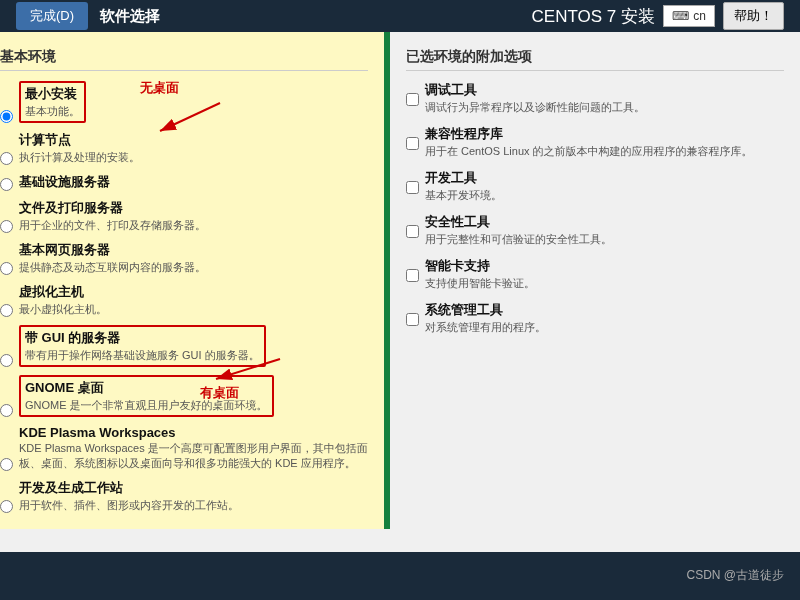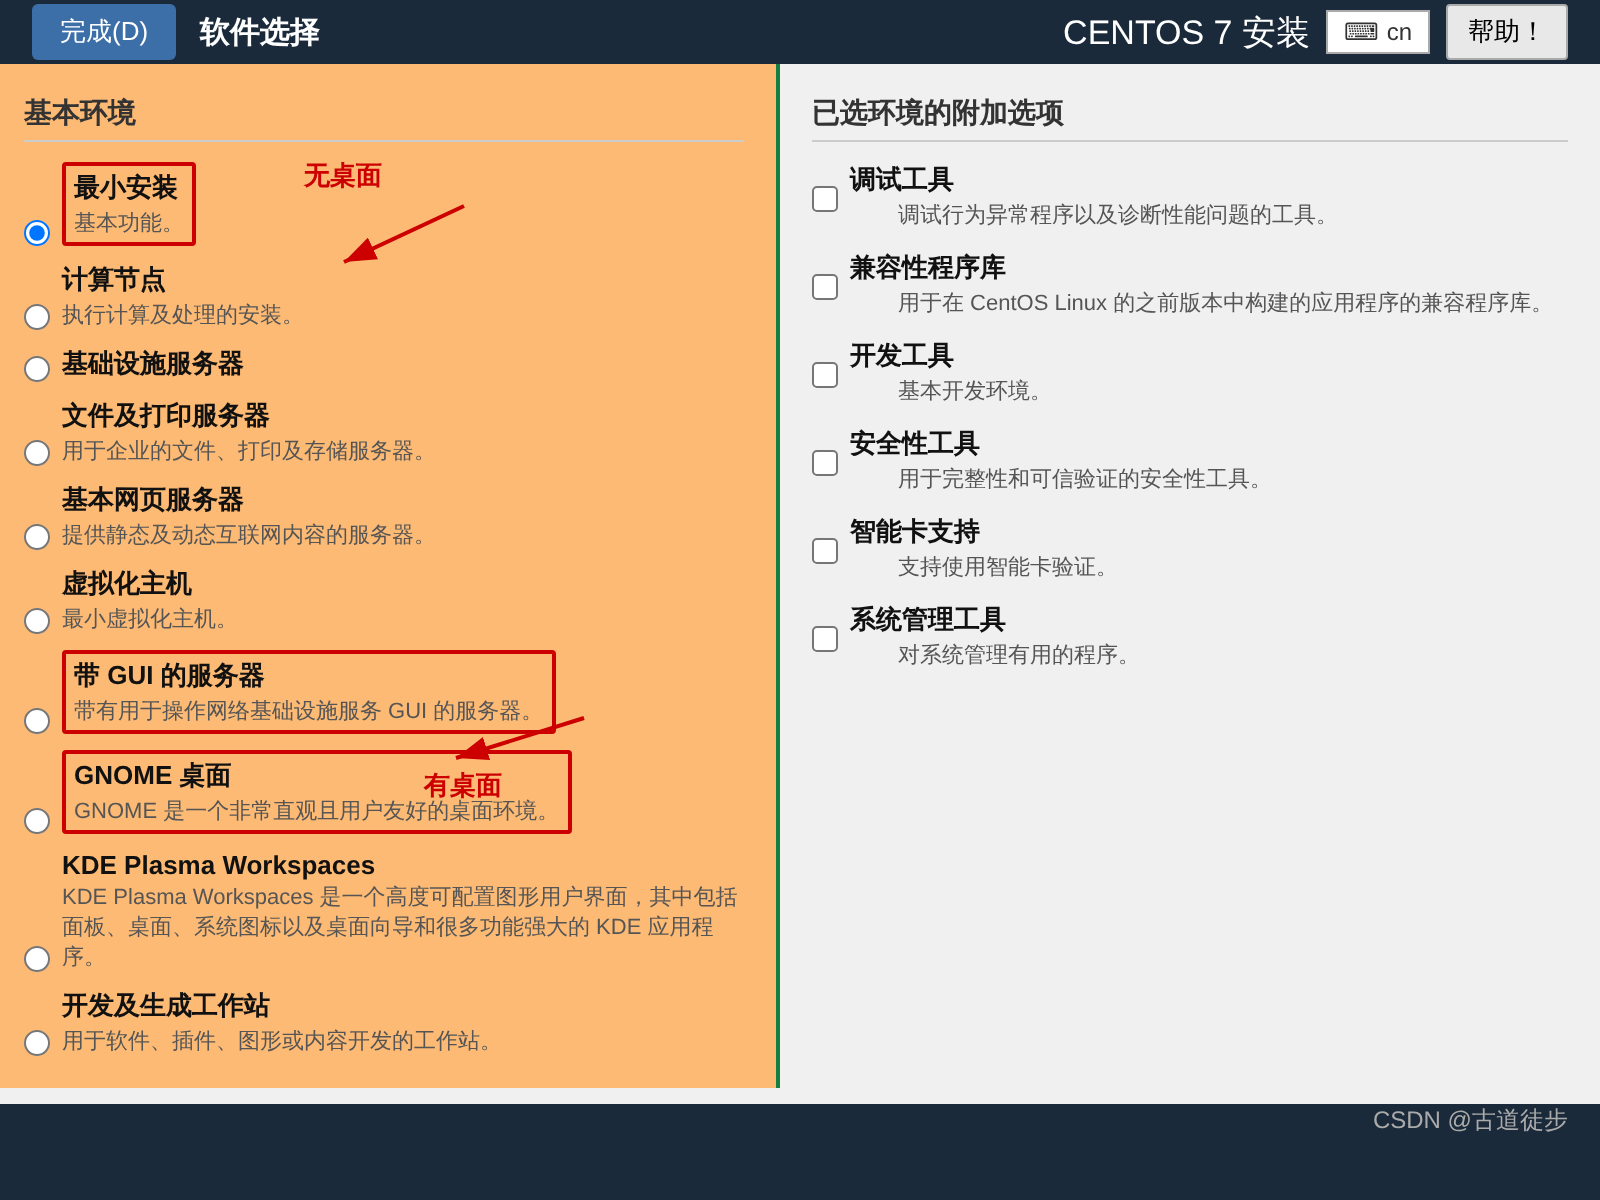--- a/index.html
+++ b/index.html
@@ -72,24 +72,24 @@
     .main-content {
       background: #f0f0f0;
       display: flex;
       height: calc(600px - 48px - 32px);
       gap: 0;
     }
 
     
     .left-panel {
       width: 390px;
-      padding: 16px 16px 8px 12px;
+      padding: 16px 16px 8px 0;
       overflow-y: auto;
-      border-right: 2px solid #15803d;
-      background: #fdba74;
+      border-right: 6px solid #15803d;
+      background: #fef9c3;
     }
     .section-title {
       font-size: 14px;
       font-weight: bold;
       color: #333;
       margin-bottom: 10px;
       border-bottom: 1px solid #ccc;
       padding-bottom: 4px;
     }
     .env-item {
@@ -133,29 +133,28 @@
     }
     .addon-item-text .item-name {
       font-size: 13px;
       font-weight: bold;
       color: #111;
     }
     .addon-item-text .item-desc {
       font-size: 11px;
       color: #555;
       margin-top: 1px;
-      margin-left: 24px;
     }
 
     
     .bottom-bar {
       background: #1a2a3a;
       height: 32px;
       display: flex;
-      align-items: flex-start;
+      align-items: flex-end;
       justify-content: flex-end;
       padding: 0 16px;
     }
     .bottom-credit {
       color: #aaa;
       font-size: 12px;
     }
 
     .left-panel-wrapper {
       position: relative;

